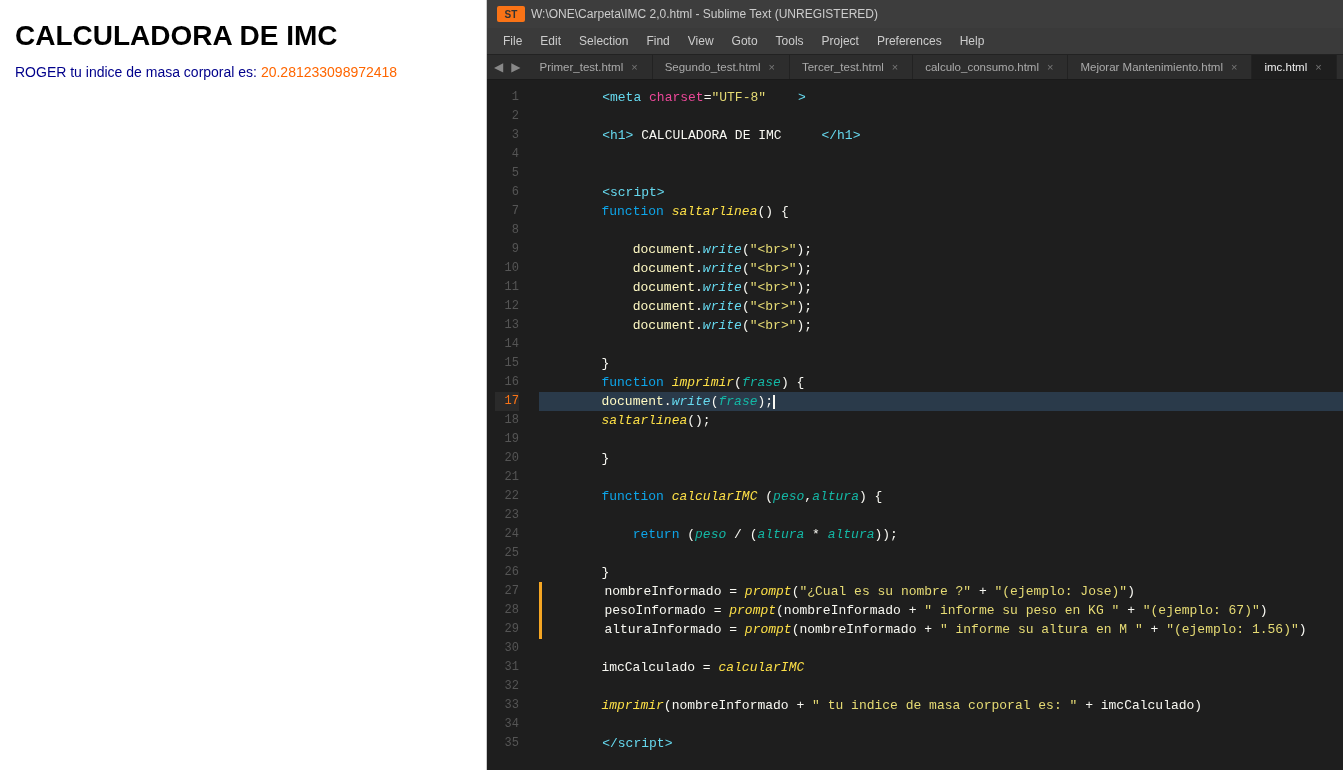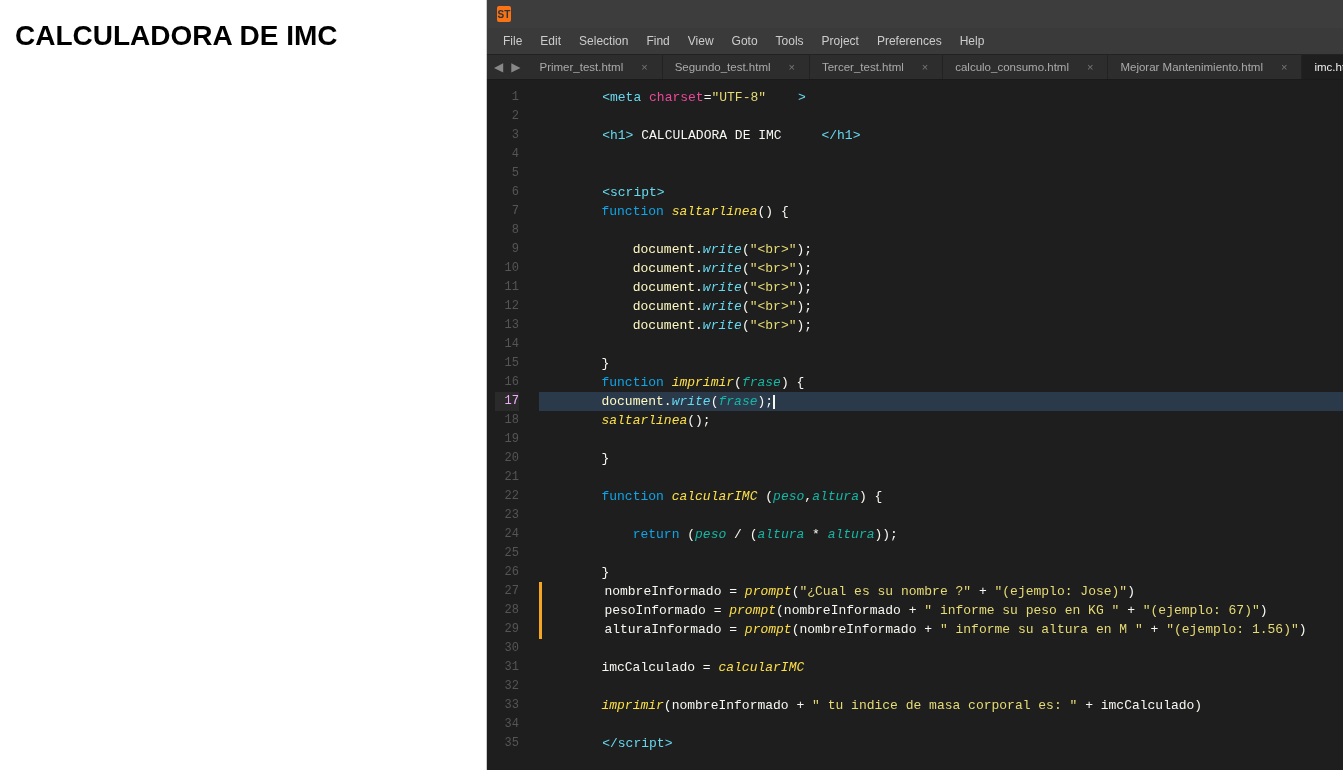--- a/index.html
+++ b/index.html
@@ -53,21 +53,21 @@
       color: #ccc;
       font-size: 12px;
       padding: 6px 10px;
       display: flex;
       align-items: center;
       gap: 6px;
       font-family: Arial, sans-serif;
     }
 
     #title-bar .title-icon {
-      width: 14px;
+      width: 28px;
       height: 16px;
       background: #f97316;
       border-radius: 2px;
       display: inline-flex;
       align-items: center;
       justify-content: center;
       font-size: 10px;
       color: #333;
       font-weight: bold;
       flex-shrink: 0;
@@ -125,21 +125,21 @@
       display: flex;
       align-items: center;
       padding: 6px 14px 6px 12px;
       font-size: 11.5px;
       font-family: Arial, sans-serif;
       color: #aaa;
       background: #2d2d2d;
       border-right: 1px solid #222;
       cursor: pointer;
       white-space: nowrap;
-      gap: 16px;
+      gap: 6px;
       min-width: 0;
     }
 
     .tab.active {
       background: #1e1e1e;
       color: #eee;
     }
 
     .tab .tab-close {
       color: #777;
@@ -170,21 +170,21 @@
     }
 
     #line-numbers .line-num {
       display: block;
       height: 19px;
       line-height: 19px;
       font-size: 12px;
     }
 
     #line-numbers .line-num.current {
-      color: #f0abfc;
+      color: #f97316;
       background: #2a2a2a;
     }
 
     #code-content {
       flex: 1;
       padding: 8px 0 8px 8px;
       overflow: auto;
       line-height: 19px;
     }
 
@@ -223,26 +223,30 @@
       height: 14px;
       background: #f8f8f2;
       vertical-align: middle;
     }
   </style>
 </head>
 <body>
 
 <div id="left-panel">
   <div class="page-title">CALCULADORA DE IMC</div>
+  <div class="result-text">
+    <span>ROGER tu indice de masa corporal es: </span><span class="highlight">20.281233098972418</span>
+  </div>
 </div>
 
 <div id="editor-panel">
 
   <div id="title-bar">
     <span class="title-icon">ST</span>
+    <span class="title-text">W:\ONE\Carpeta\IMC 2,0.html - Sublime Text (UNREGISTERED)</span>
   </div>
 
   <div id="menu-bar">
     <span class="menu-item">File</span>
     <span class="menu-item">Edit</span>
     <span class="menu-item">Selection</span>
     <span class="menu-item">Find</span>
     <span class="menu-item">View</span>
     <span class="menu-item">Goto</span>
     <span class="menu-item">Tools</span>

